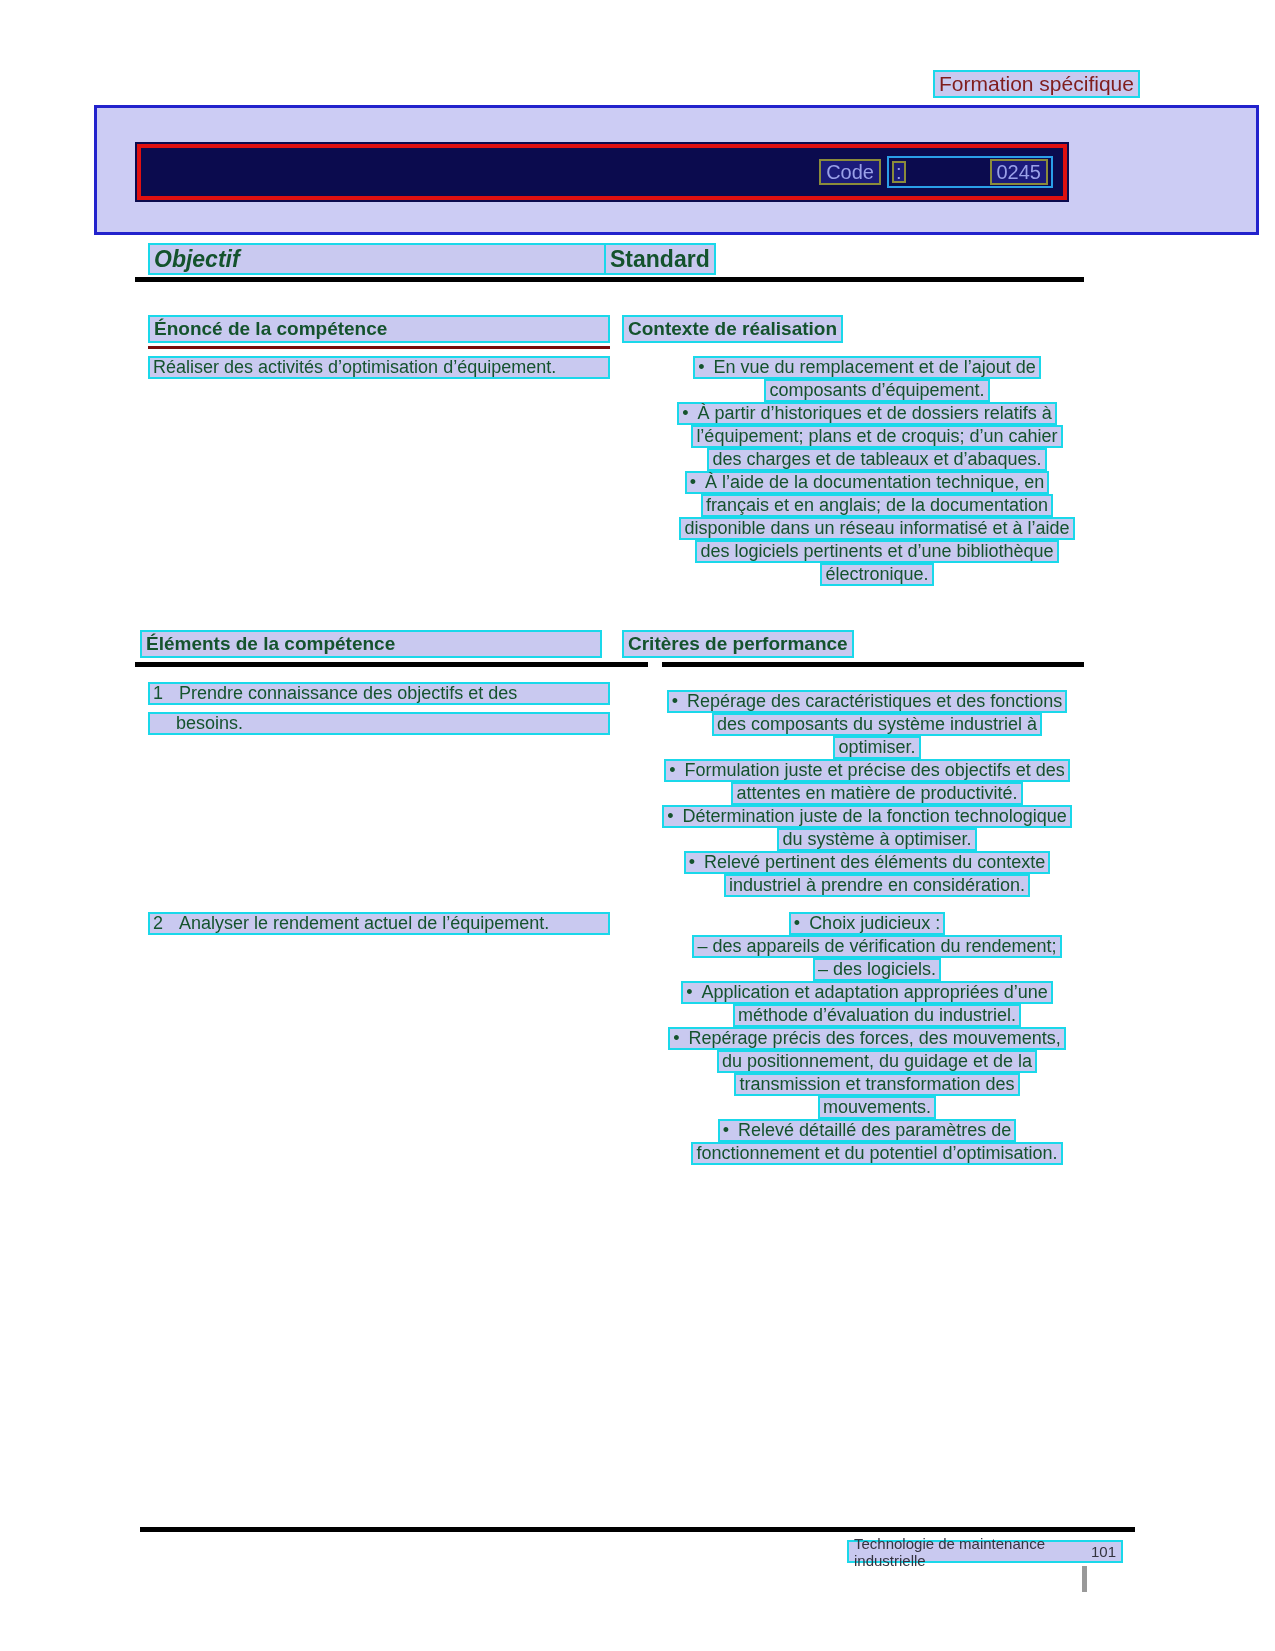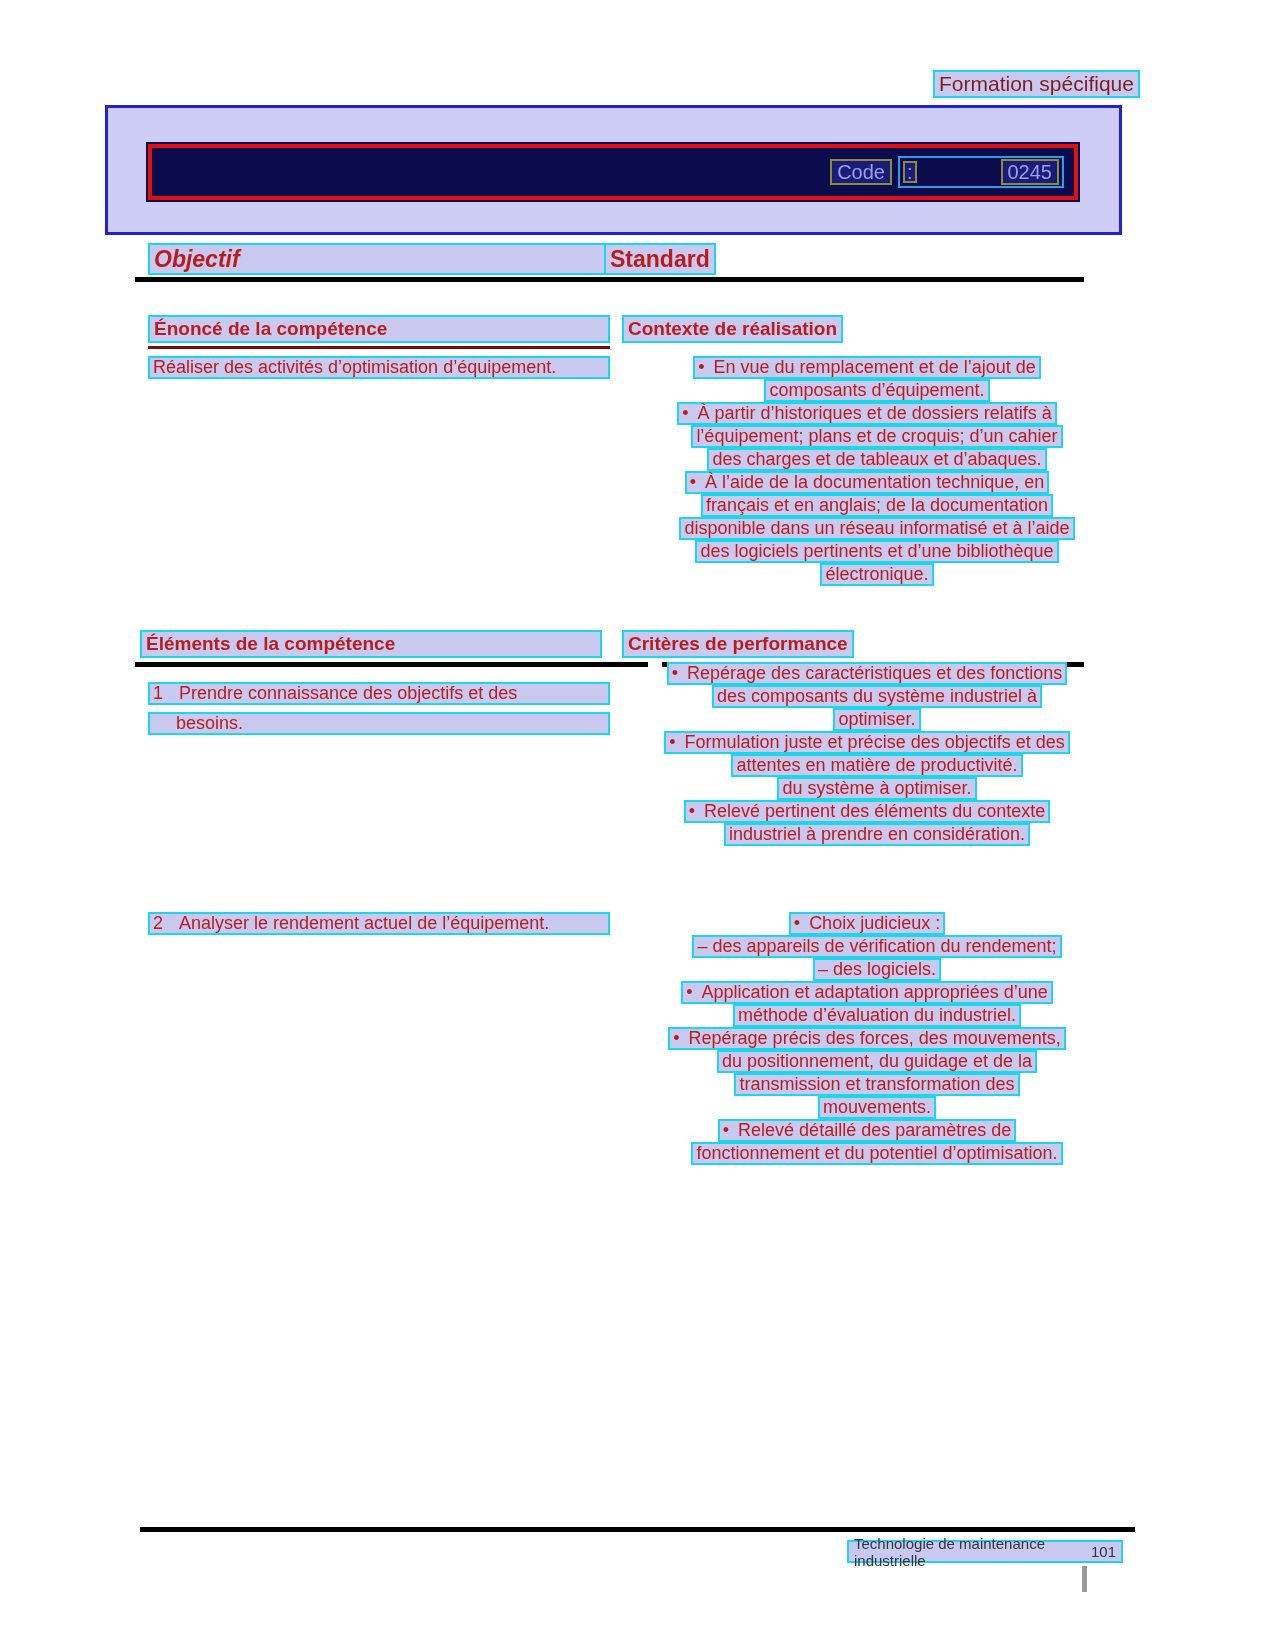--- a/index.html
+++ b/index.html
@@ -2,30 +2,30 @@
 <html><head>
 <meta charset="utf-8">
 <style>
   html,body{margin:0;padding:0;background:#ffffff;}
   .page{
     position:relative;width:1275px;height:1651px;background:#ffffff;
     font-family:"Liberation Sans",sans-serif;color:#181860;overflow:hidden;
   }
   
   .hl{
-    background:#c9c9f0;border:2px solid #1ad8ea;color:#b91c1c;
+    background:#c9c9f0;border:2px solid #1ad8ea;color:#14532d;
     box-sizing:border-box;
   }
   
   #formation{position:absolute;left:933px;top:70px;}
   #formation .hl{display:inline-block;font-size:21px;line-height:24px;padding:0 4px;color:#7f1d1d;}
 
   
   #banner{
-    position:absolute;left:105px;top:105px;width:1017px;height:130px;
+    position:absolute;left:94px;top:105px;width:1165px;height:130px;
     background:#ccccf4;border:3px solid #2222cc;box-sizing:border-box;
   }
   #banner-inner{
     position:absolute;left:40px;top:36px;width:930px;height:56px;
     background:#0b0b4e;border:4px solid #e01010;box-shadow:0 0 0 2px #0b0b4e;
     box-sizing:border-box;display:flex;align-items:center;justify-content:flex-end;
     padding-right:10px;font-size:20px;color:#9aa0e8;
   }
   .codebox{border:2px solid #8b8b3a;padding:0 5px;line-height:22px;background:#1b1b7a;}
   .codewide{border:2px solid #2a9fe8;display:inline-flex;align-items:center;margin-left:6px;padding:1px 3px;}
@@ -61,21 +61,21 @@
   .num{display:inline-block;width:26px;}
   .indent{padding-left:26px !important;box-sizing:border-box;}
   .rline{height:23px;white-space:nowrap;}
   .rline .hl{display:inline-block;font-size:18px;line-height:19px;padding:0 3px;}
   .rline.cont{padding-left:20px;}
   .dot::before{content:"\2022";margin-right:9px;}
 
   #left-statement{top:356px;}
   #ctx-bullets{top:356px;}
   #item1-left{top:682px;}
-  #item1-bullets{top:662px;}
+  #item1-bullets{top:690px;}
   #item2-left{top:912px;}
   #item2-bullets{top:912px;}
 
   
   #footer-bar{
     position:absolute;left:847px;top:1540px;width:276px;height:23px;
     display:flex;justify-content:space-between;align-items:center;
     font-size:15px;padding:0 5px;color:#33333f;
   }
   #gray-marker{position:absolute;left:1082px;top:1566px;width:5px;height:26px;background:#999999;}
@@ -151,20 +151,21 @@
     <div class="lline">
         <span class="hl indent"><span>besoins.</span></span>
       </div>
   </div>
   <div id="item1-bullets" class="rightcol">
     <div class="rline"><span class="hl dot"><span>Repérage des caractéristiques et des fonctions</span></span></div>
     <div class="rline cont"><span class="hl"><span>des composants du système industriel à</span></span></div>
     <div class="rline cont"><span class="hl"><span>optimiser.</span></span></div>
     <div class="rline"><span class="hl dot"><span>Formulation juste et précise des objectifs et des</span></span></div>
     <div class="rline cont"><span class="hl"><span>attentes en matière de productivité.</span></span></div>
+    <div class="rline"><span class="hl dot"><span>Détermination juste de la fonction technologique</span></span></div>
     <div class="rline cont"><span class="hl"><span>du système à optimiser.</span></span></div>
     <div class="rline"><span class="hl dot"><span>Relevé pertinent des éléments du contexte</span></span></div>
     <div class="rline cont"><span class="hl"><span>industriel à prendre en considération.</span></span></div>
   </div>
 
   <div id="item2-left" class="leftcol">
     <div class="lline">
         <span class="hl"><span class="num">2</span><span>Analyser le rendement actuel de l’équipement.</span></span>
       </div>
   </div>

